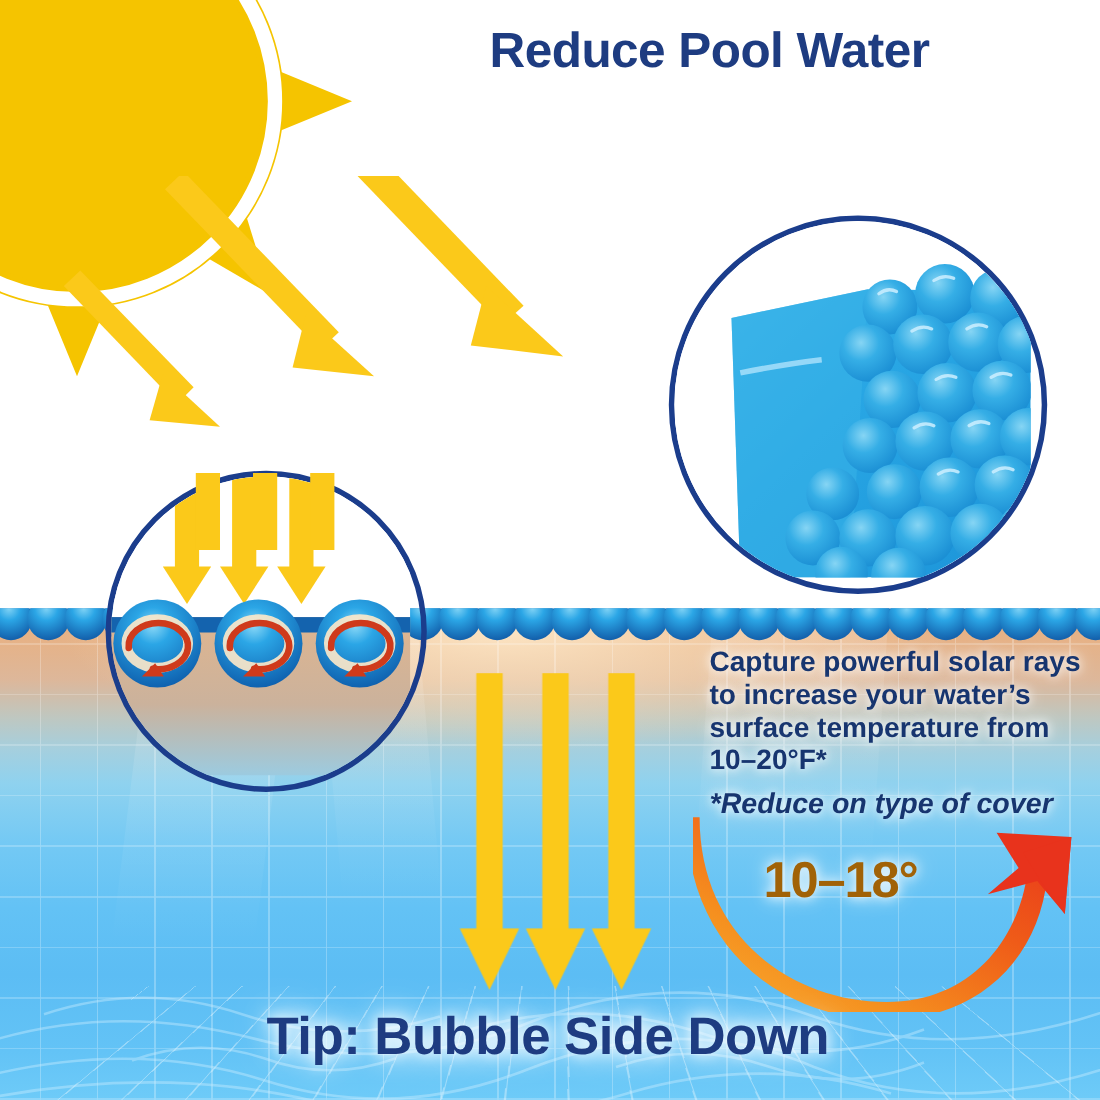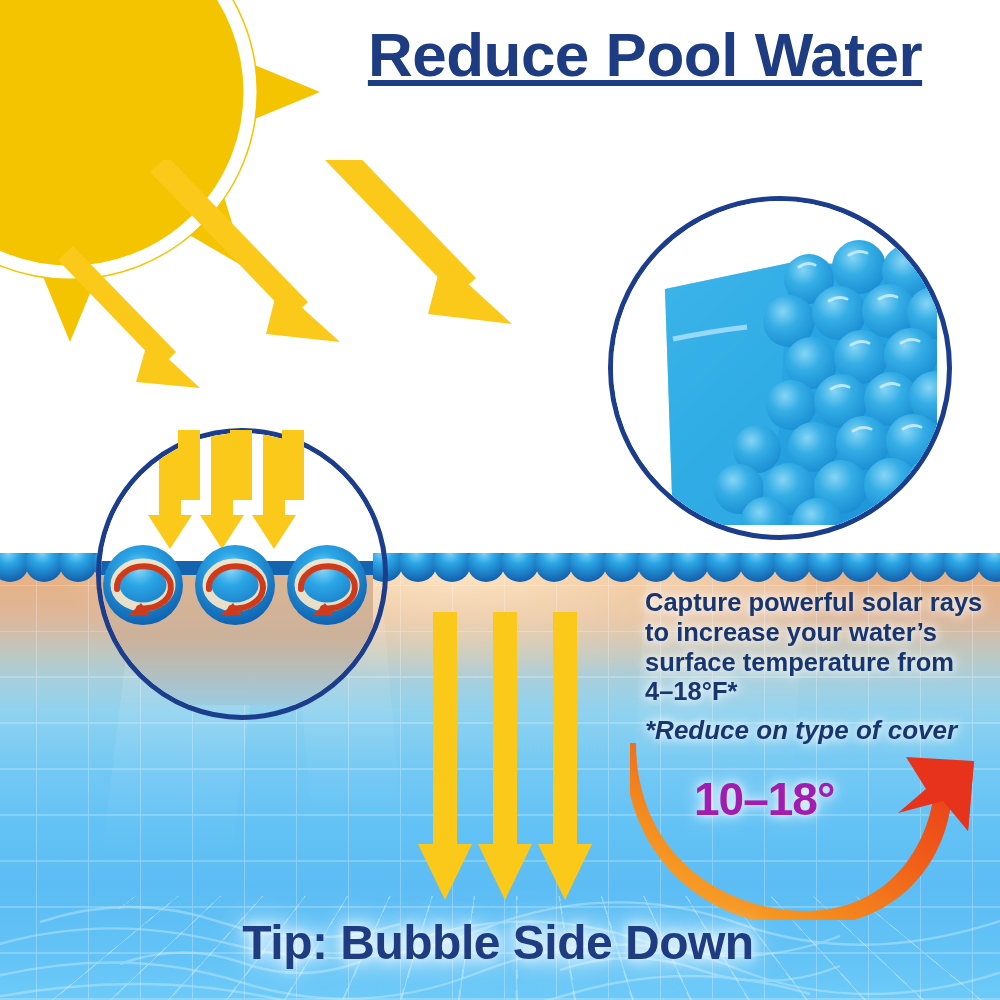--- a/index.html
+++ b/index.html
@@ -4,21 +4,21 @@
 <style>
   html,body{margin:0;padding:0;background:#fff;}
   body{width:1000px;height:1000px;overflow:hidden;font-family:"Liberation Sans",sans-serif;}
   #poster{position:relative;width:1000px;height:1000px;overflow:hidden;background:#ffffff;}
 
   
   .sky{position:absolute;left:0;top:0;width:1000px;height:556px;background:#ffffff;overflow:hidden;}
 
   
   .headline{position:absolute;left:300px;top:22px;width:690px;text-align:center;
-    color:#1e3c81;font-size:62px;line-height:1.08;font-weight:bold;letter-spacing:-0.5px;text-decoration:underline;}
+    color:#1e3c81;font-size:45px;line-height:1.08;font-weight:bold;letter-spacing:-0.5px;}
   .headline .l2{display:block;}
 
   
   .water{position:absolute;left:0;top:556px;width:1000px;height:444px;overflow:hidden;
     background:
       linear-gradient(180deg,
         #e8b183 0px,
         #e6b287 26px,
         #ddb79a 62px,
         #bfc7c0 96px,
@@ -64,21 +64,21 @@
   
   .body-copy{position:absolute;left:645px;top:588px;width:340px;z-index:7;
     color:#17356f;font-size:25.5px;line-height:1.17;font-weight:bold;
     text-shadow:0 0 9px rgba(255,255,255,.95),0 0 16px rgba(255,255,255,.85);}
   .body-note{position:absolute;left:645px;top:715px;width:350px;z-index:7;
     color:#17356f;font-size:26px;font-weight:bold;font-style:italic;
     text-shadow:0 0 9px rgba(255,255,255,.95),0 0 16px rgba(255,255,255,.85);}
 
   
   .temp-badge{position:absolute;left:694px;top:772px;z-index:9;
-    color:#a21caf;font-size:46px;font-weight:bold;letter-spacing:-1px;
+    color:#a16207;font-size:46px;font-weight:bold;letter-spacing:-1px;
     text-shadow:0 0 10px rgba(255,255,255,.95),0 0 20px rgba(255,255,255,.8);}
   .swoosh{position:absolute;left:630px;top:735px;width:370px;height:185px;z-index:8;}
 
   
   .tip{position:absolute;left:0;top:915px;width:996px;text-align:center;z-index:9;
     color:#1e3c81;font-size:48px;font-weight:bold;letter-spacing:-0.5px;
     text-shadow:0 0 12px rgba(255,255,255,.98),0 0 24px rgba(255,255,255,.9),0 0 36px rgba(255,255,255,.7);}
 </style>
 </head>
 <body>
@@ -344,21 +344,21 @@
             <polygon points="-15,232 39,232 12,288"></polygon>
           </g>
         <g transform="translate(138,0)">
             <rect x="0" y="0" width="24" height="238"></rect>
             <polygon points="-15,232 39,232 12,288"></polygon>
           </g>
       </g>
     </svg>
   </div>
 
-  <div class="body-copy">Capture powerful solar rays to increase your water’s surface temperature from 4–18°F*</div>
+  <div class="body-copy">Capture powerful solar rays to increase your water’s surface temperature from 10–20°F*</div>
   <div class="body-note">*Reduce on type of cover</div>
 
   <div class="swoosh">
     <svg viewBox="0 0 370 185" width="370" height="185">
       <defs>
         <linearGradient id="swooshGrad" x1="0" y1="1" x2="1" y2="0">
           <stop offset="0%" stop-color="#f9b233"></stop>
           <stop offset="30%" stop-color="#f5901f"></stop>
           <stop offset="65%" stop-color="#ef5b18"></stop>
           <stop offset="100%" stop-color="#e8331c"></stop>

